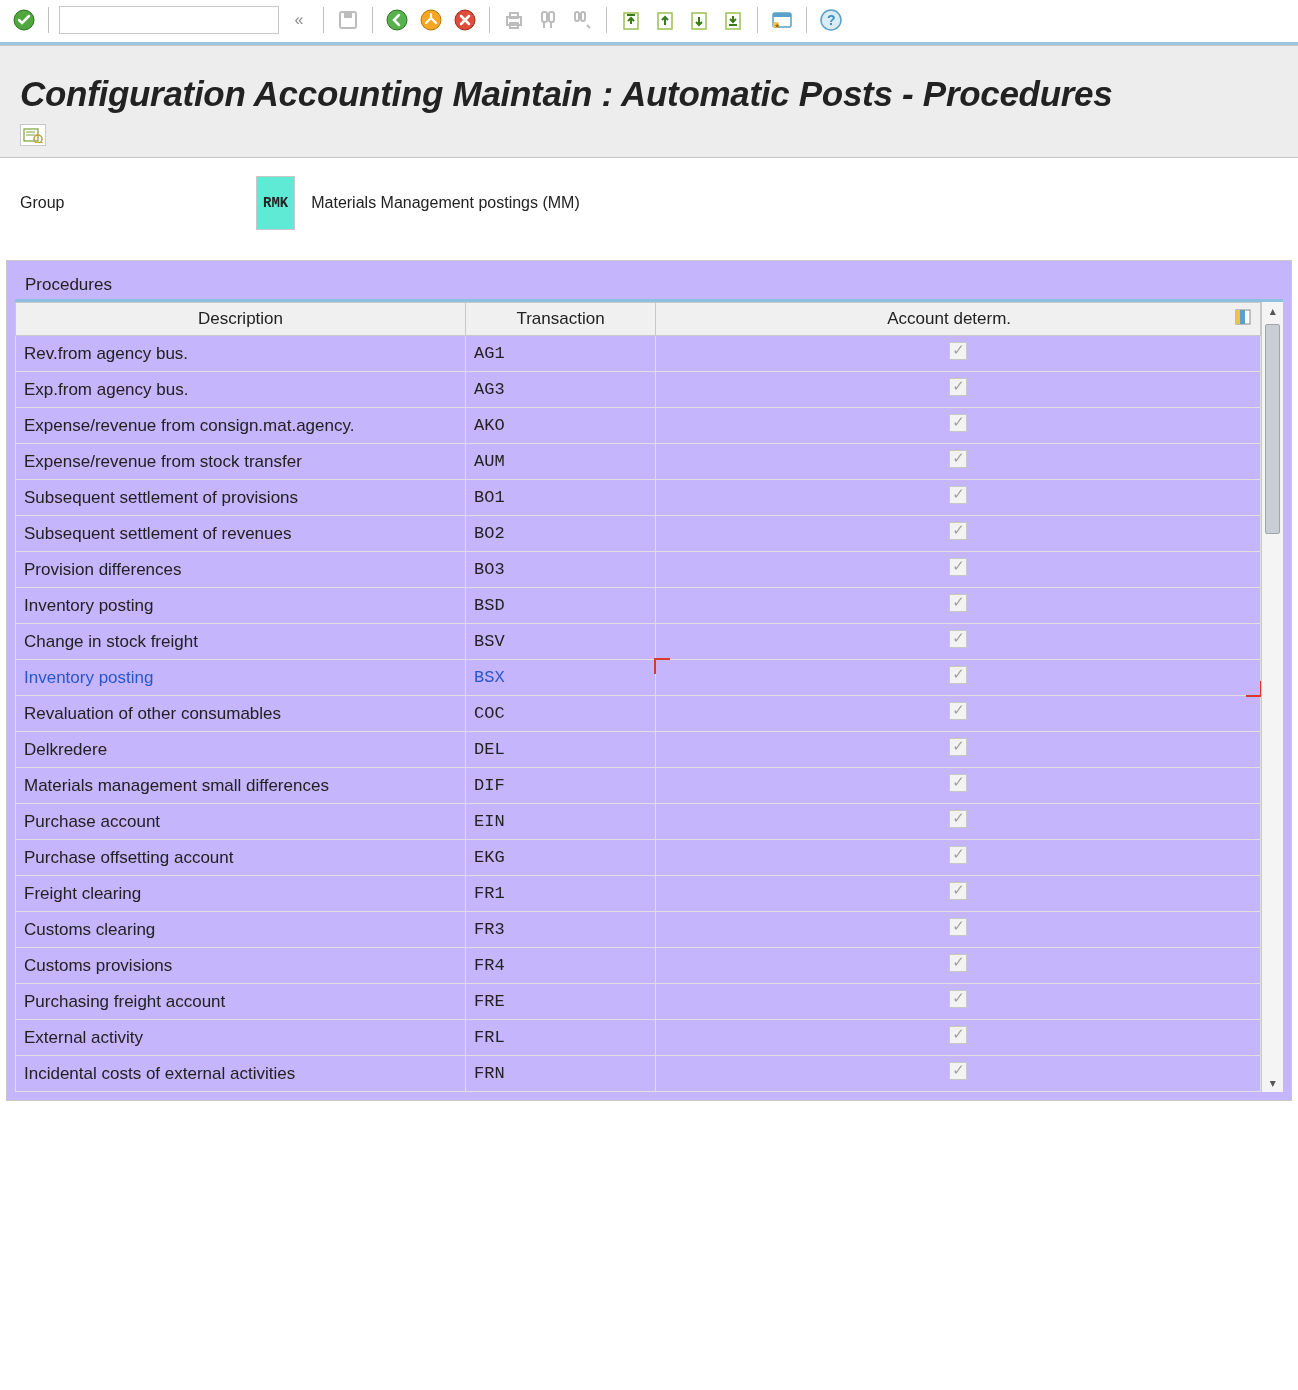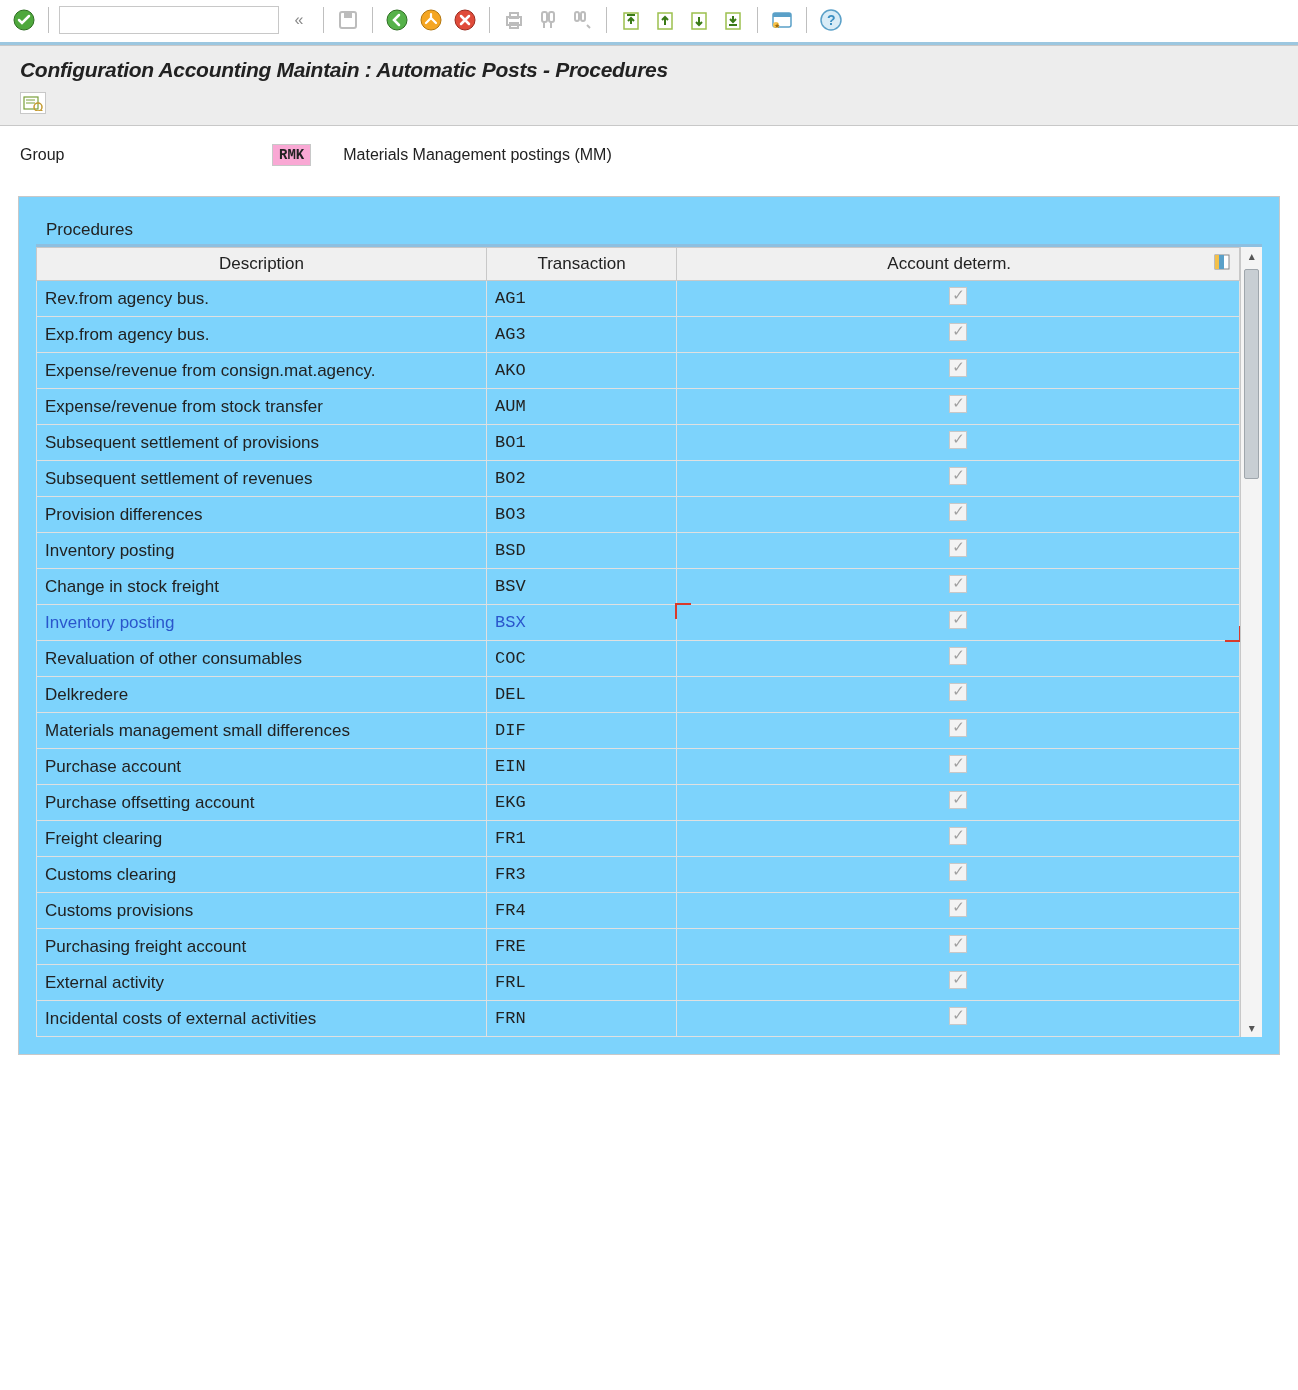--- a/index.html
+++ b/index.html
@@ -47,52 +47,52 @@
   }
   .tb-btn svg{display:block}
   
   .title-area{
     background:var(--titlebar-bg);
     border:1px solid var(--border);
     border-left:none;border-right:none;
     padding:12px 20px 10px;
   }
   .title-area h1{
-    margin:0 0 10px 0;
-    font-size:21px;
+    margin:16px 0 10px 0;
+    font-size:35px;
     font-weight:bold;
     font-style:italic;
     letter-spacing:-0.3px;
   }
   .app-btn{
     width:26px;height:22px;
     display:inline-flex;align-items:center;justify-content:center;
     border:1px solid var(--border);
     background:#fff;
     cursor:pointer;
   }
   
   .meta-row{
-    display:flex;align-items:center;gap:32px;
+    display:flex;align-items:center;gap:16px;
     padding:18px 20px 30px;
   }
   .meta-label{width:220px}
   .badge{
     border:1px solid var(--border);
-    padding:2px 6px;
+    padding:18px 6px;
     font-family:"Courier New",monospace;
     font-size:14px;font-weight:bold;
-    background:#f9a8d4;
+    background:#5eead4;
   }
   
   .panel{
-    margin:0 18px 40px;
-    border:1px solid var(--border);
-    background:#7dd3fc;
-    padding:17px;
+    margin:0 6px 40px;
+    border:1px solid var(--border);
+    background:#c4b5fd;
+    padding:8px;
   }
   .panel-title{
     padding:6px 10px 4px;
     border-bottom:3px solid #8dbfe0;
     font-size:17px;
   }
   .grid-wrap{
     position:relative;
     display:flex;
   }

